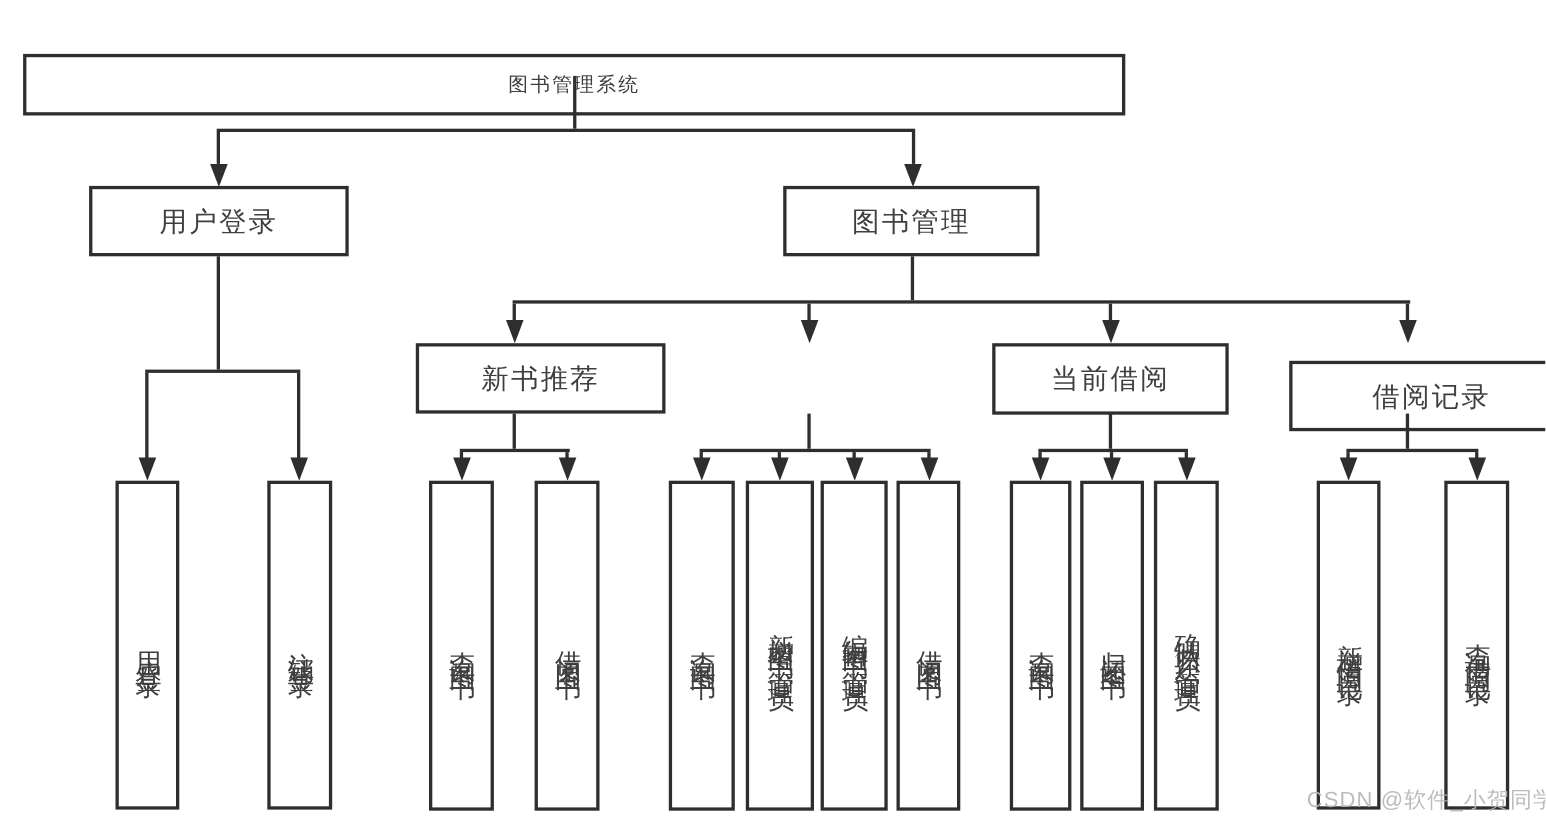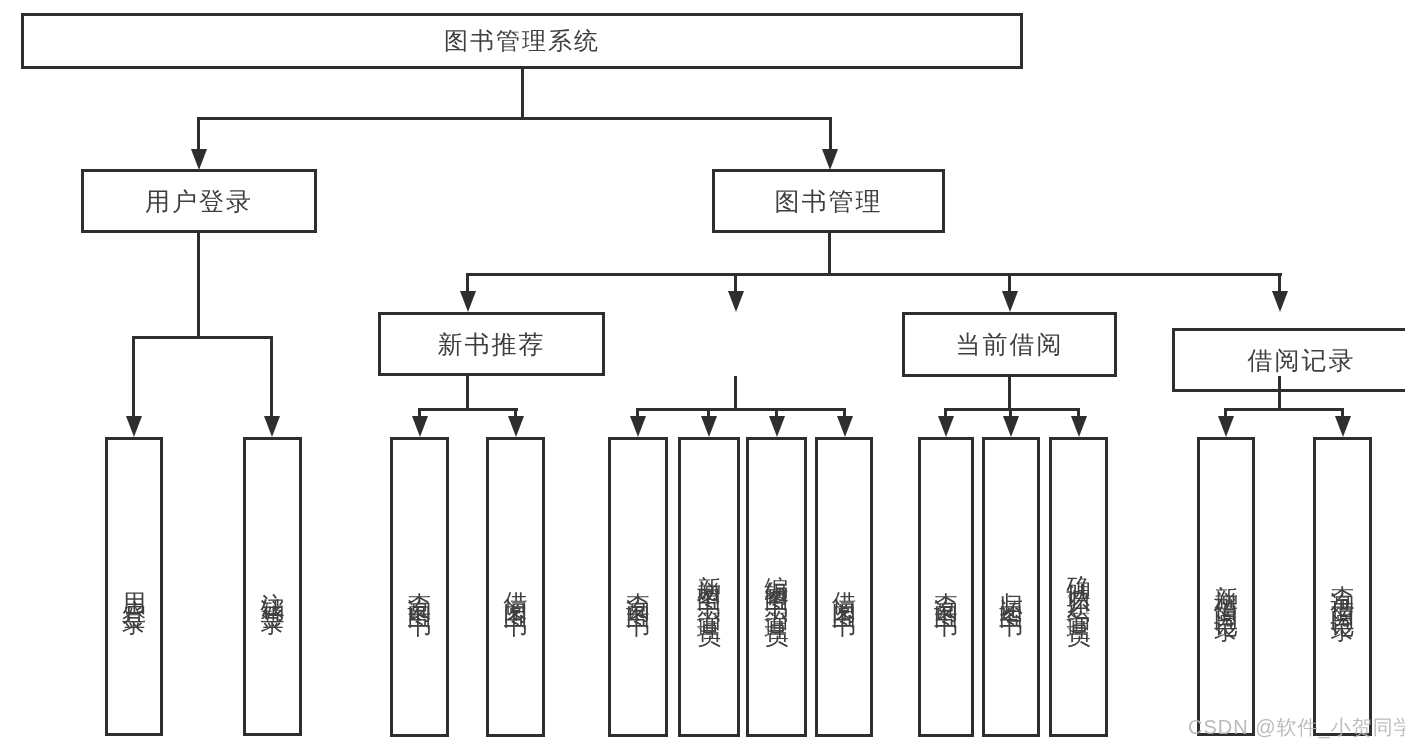--- a/index.html
+++ b/index.html
@@ -15,21 +15,21 @@
     position: absolute;
     box-sizing: border-box;
     border: 3px solid #2e2e2e;
     background: #ffffff;
     display: flex;
     align-items: center;
     justify-content: center;
     color: #3f3f3f;
   }
   .h-node { font-size: 25px; letter-spacing: 2px; }
-  .root-node { font-size: 24px; letter-spacing: 2px; }
+  .root-node { font-size: 18px; letter-spacing: 2px; margin-top: 36px; }
   .v-node {
     writing-mode: vertical-rl;
     text-orientation: mixed;
     font-size: 24px;
     letter-spacing: 7px;
     line-height: 1;
   }
   .ln {
     position: absolute;
     background: #2e2e2e;

